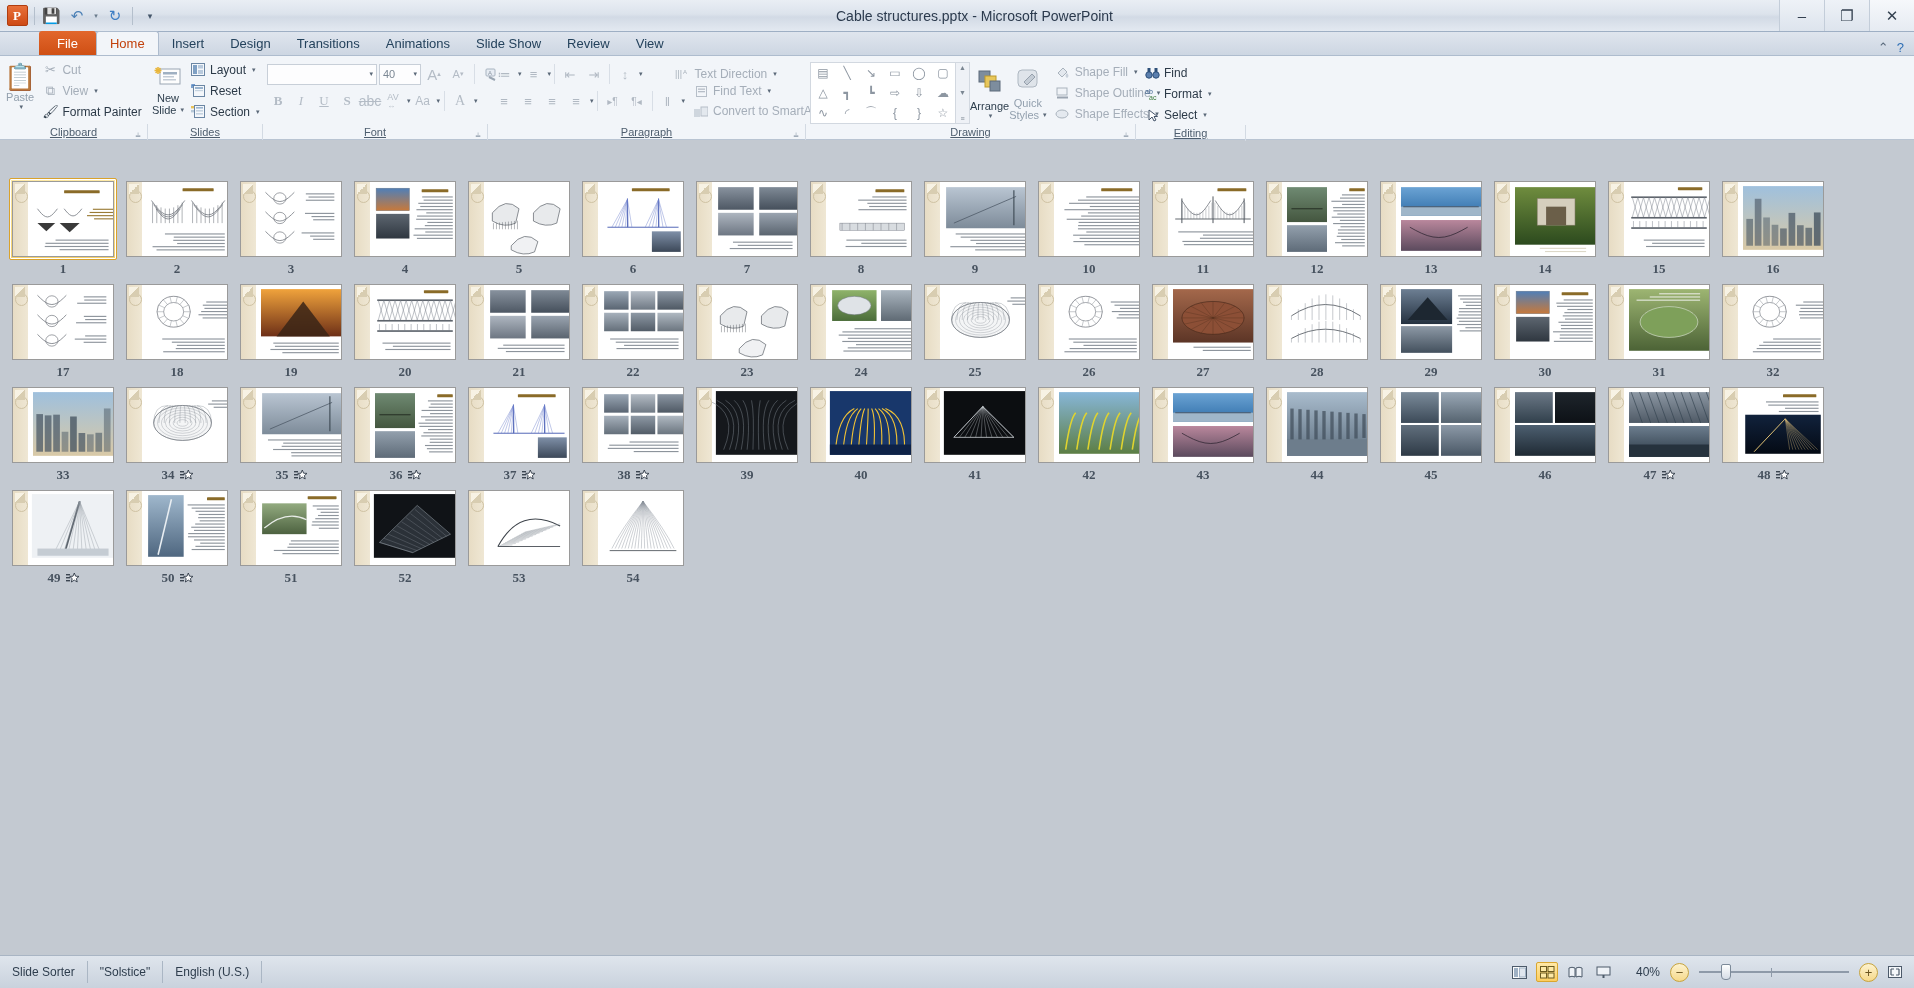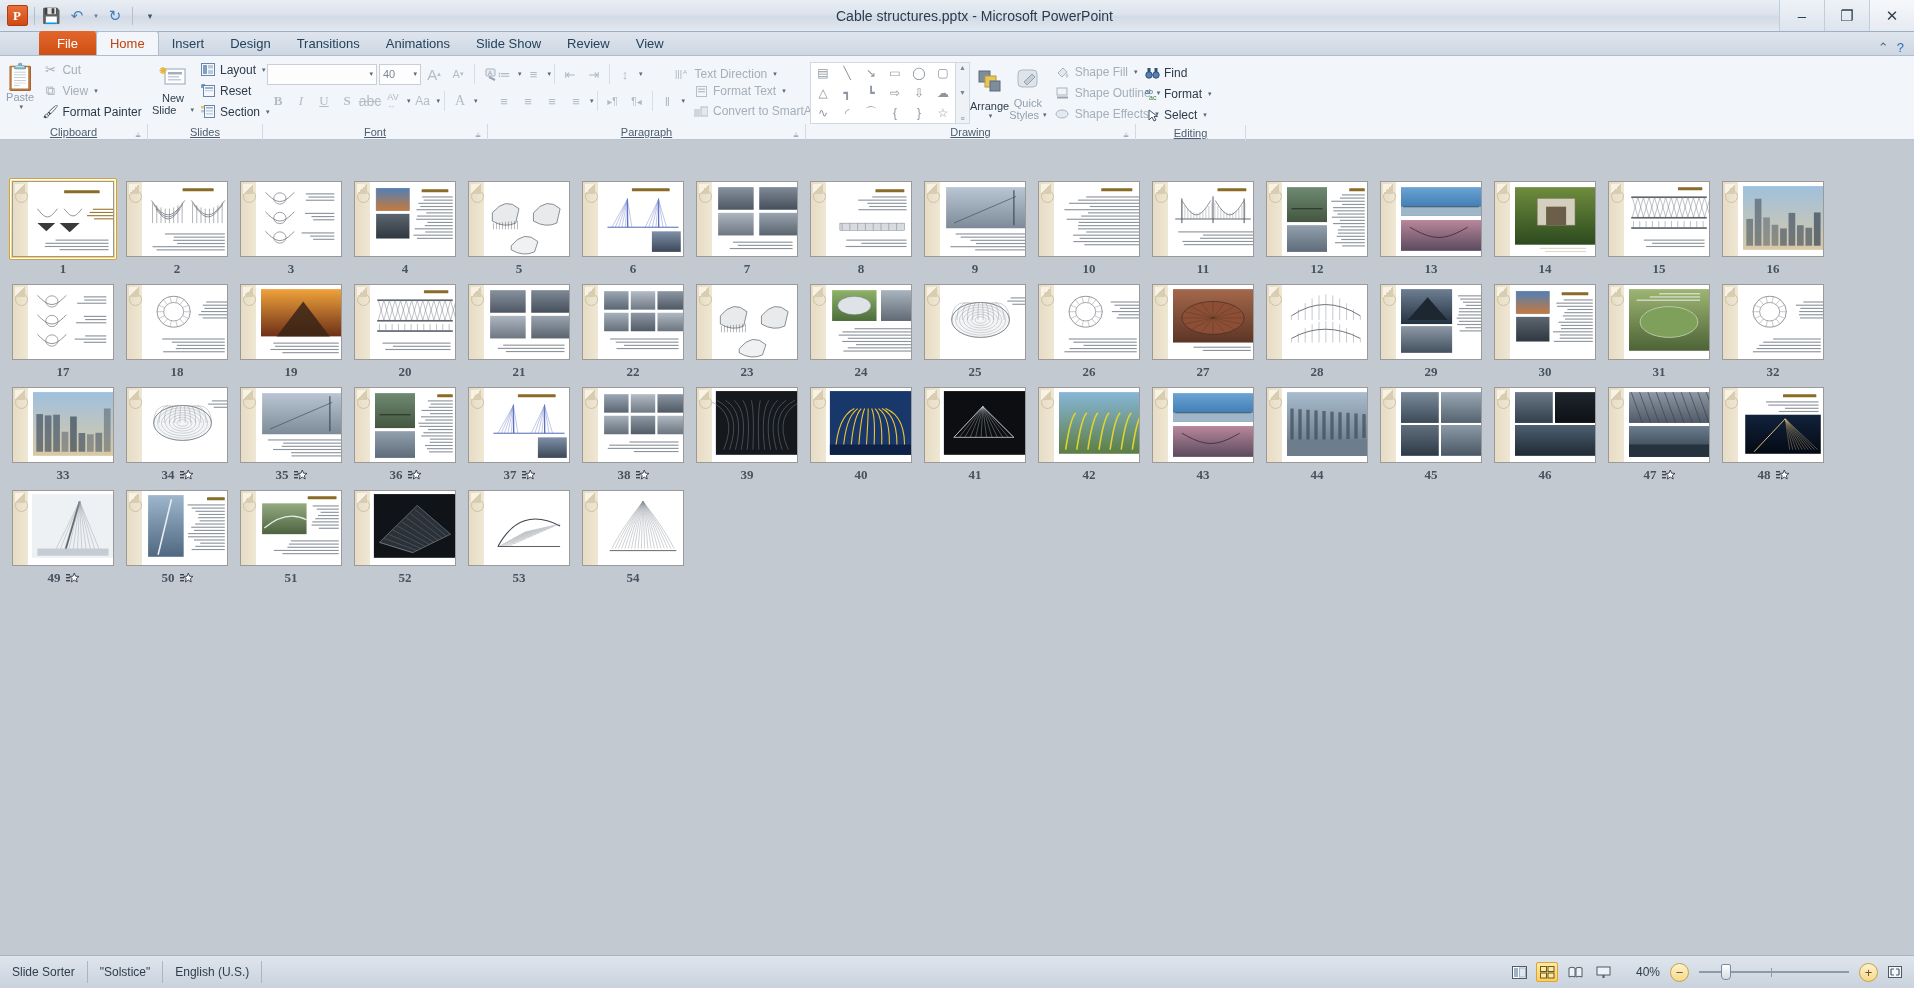--- a/index.html
+++ b/index.html
@@ -303,21 +303,21 @@
             <rect x="10" y="16" width="13" height="1.5" fill="#c3ccd6"></rect>
             <g stroke="#e8b53a" stroke-width="1.6">
               <line x1="5" y1="4" x2="5" y2="11"></line>
                 <line x1="1.5" y1="7.5" x2="8.5" y2="7.5"></line>
               <line x1="2.6" y1="5" x2="7.4" y2="10"></line>
                 <line x1="7.4" y1="5" x2="2.6" y2="10"></line>
             </g>
           </svg>
         </div>
         <div style="line-height:12px;">New</div>
-        <div style="display:flex;align-items:center;gap:12px;">
+        <div style="display:flex;align-items:center;gap:2px;">
           <span>Slide</span>
           <span class="caret">▾</span>
         </div>
       </div>
       <div class="col" style="margin-left:2px;">
         <div class="small-btn">
           <span class="si">
             <svg width="14" height="13">
                 <rect x="0.5" y="0.5" width="13" height="12" fill="#f4f7fb" stroke="#6b86a4"></rect>
                 <rect x="2" y="2" width="4" height="9" fill="#7fa0c4"></rect>
@@ -445,21 +445,21 @@
         <div style="width:4px;"></div>
         <div class="col">
           <div class="small-btn dis" style="height:20px;">
             <span class="si">
               <svg width="14" height="13">
                   <rect x="2.5" y="1.5" width="10" height="10" fill="#f2f5f9" stroke="#b6bec8"></rect>
                   <rect x="4" y="3.5" width="7" height="1.3" fill="#b6bec8"></rect>
                   <rect x="4" y="6" width="7" height="1.3" fill="#b6bec8"></rect>
                 </svg>
             </span>
-            <span>Format Text</span>
+            <span>Find Text</span>
             <span class="caret">▾</span>
           </div>
           <div class="small-btn dis" style="height:20px;">
             <span class="si">
               <svg width="14" height="13">
                   <rect x="0" y="4" width="6" height="8" fill="#cfd6de"></rect>
                   <rect x="7" y="2" width="7" height="9" fill="#e3e8ee" stroke="#b6bec8"></rect>
                 </svg>
             </span>
             <span>Convert to SmartArt</span>

